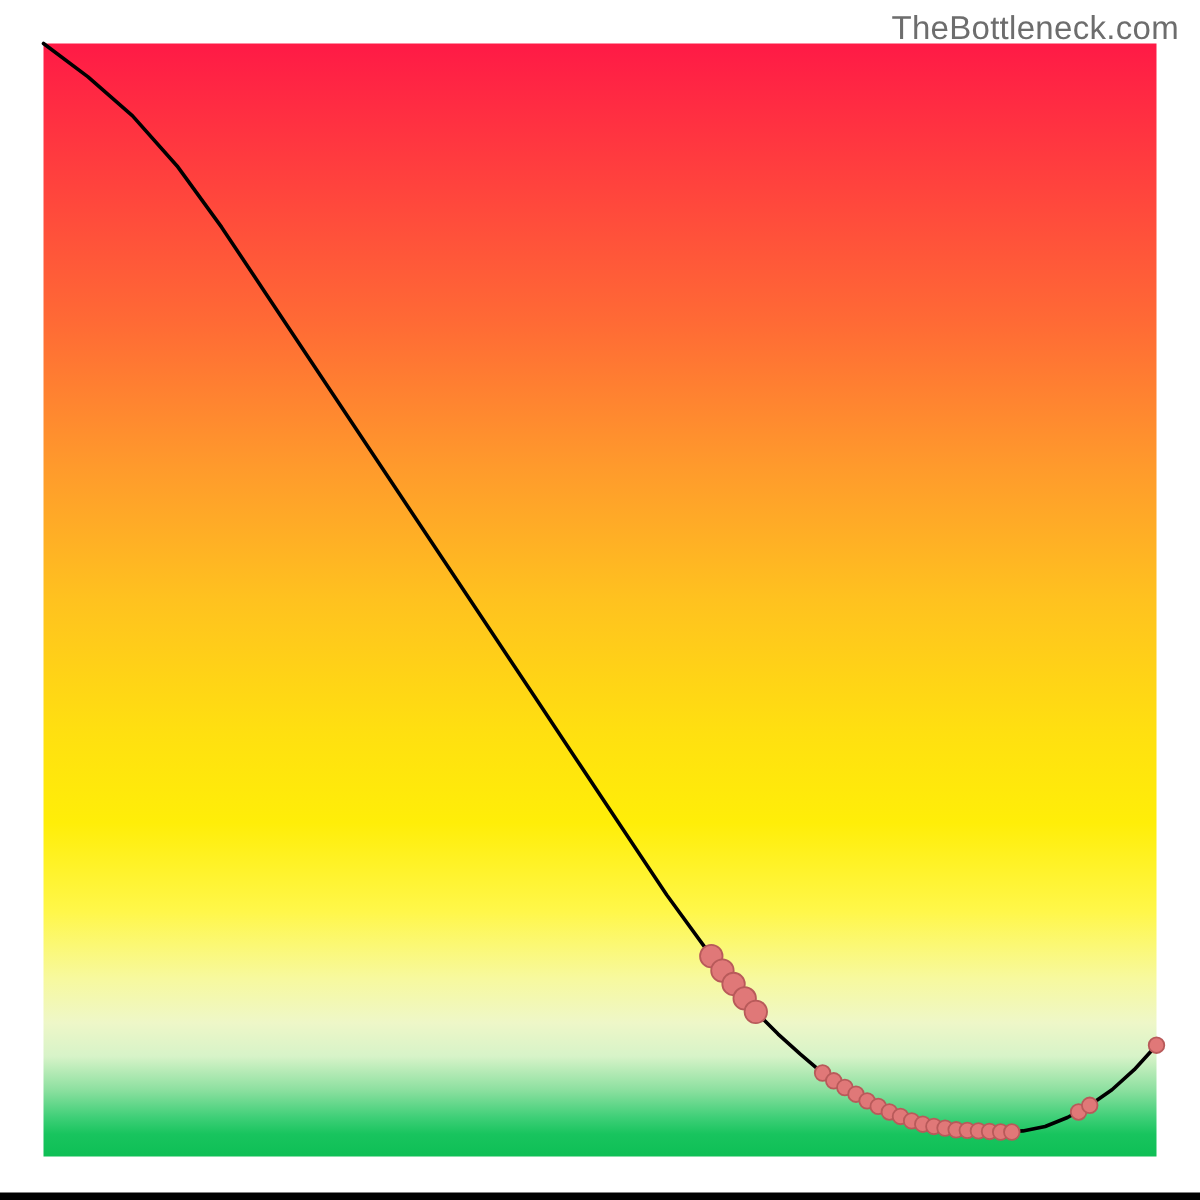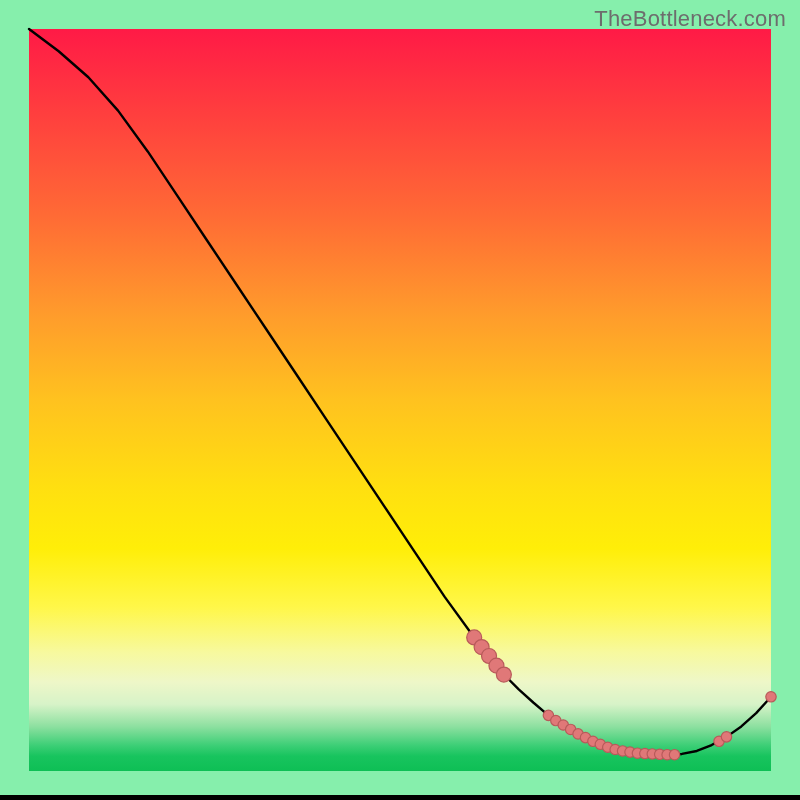--- a/index.html
+++ b/index.html
@@ -8,21 +8,21 @@
     width: 800px;
     height: 800px;
     background: #000;
     overflow: hidden;
     font-family: Arial, Helvetica, sans-serif;
   }
   .frame {
     position: relative;
     width: 800px;
     height: 795px;
-    background: #86efac;
+    background: #ffffff;
   }
   .plot-area {
     position: absolute;
     left: 29px;
     top: 29px;
     width: 742px;
     height: 742px;
     
   }
   .grad-main {

